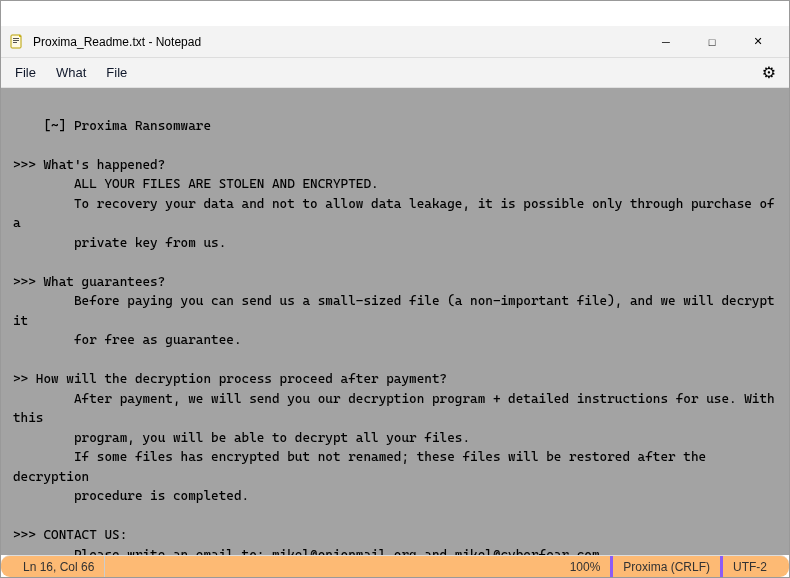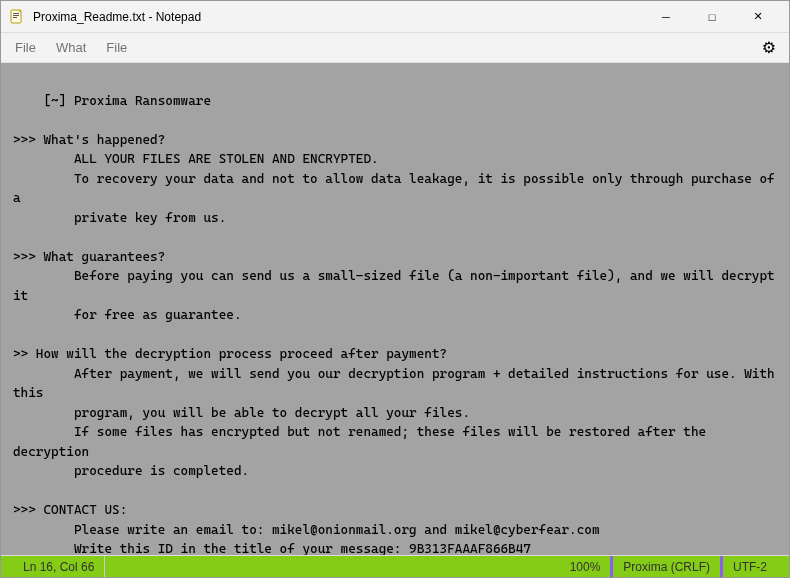--- a/index.html
+++ b/index.html
@@ -26,20 +26,21 @@
     }
 
     .titlebar {
       display: flex;
       align-items: center;
       background: #f3f3f3;
       height: 32px;
       padding: 0 8px;
       border-bottom: 1px solid #ddd;
       flex-shrink: 0;
+      margin-top: 25px;
     }
 
     .titlebar-icon {
       width: 16px;
       height: 16px;
       margin-right: 8px;
       display: flex;
       align-items: center;
       justify-content: center;
     }
@@ -79,21 +80,21 @@
       background: #f3f3f3;
       height: 30px;
       padding: 0 4px;
       border-bottom: 1px solid #e0e0e0;
       flex-shrink: 0;
     }
 
     .menu-item {
       padding: 4px 10px;
       font-size: 13px;
-      color: #737373;
+      color: #0f172a;
       cursor: pointer;
       border-radius: 3px;
     }
 
     .menubar-spacer {
       flex: 1;
     }
 
     .menubar-settings {
       width: 32px;
@@ -113,28 +114,29 @@
       font-family: 'Cascadia Mono', 'Consolas', 'Courier New', monospace;
       font-size: 13px;
       line-height: 1.5;
       color: #000;
       white-space: pre-wrap;
     }
 
     .statusbar {
       display: flex;
       align-items: center;
-      background: #84cc16;
+      background: #fdba74;
       height: 22px;
       padding: 0 12px;
       border-top: 1px solid #ddd;
       font-size: 12px;
       color: #333;
       flex-shrink: 0;
       gap: 0;
+      border-radius: 9px;
     }
 
     .statusbar-item {
       padding: 0 10px;
       border-right: 3px solid #8b5cf6;
       height: 100%;
       display: flex;
       align-items: center;
       font-size: 12px;
     }

